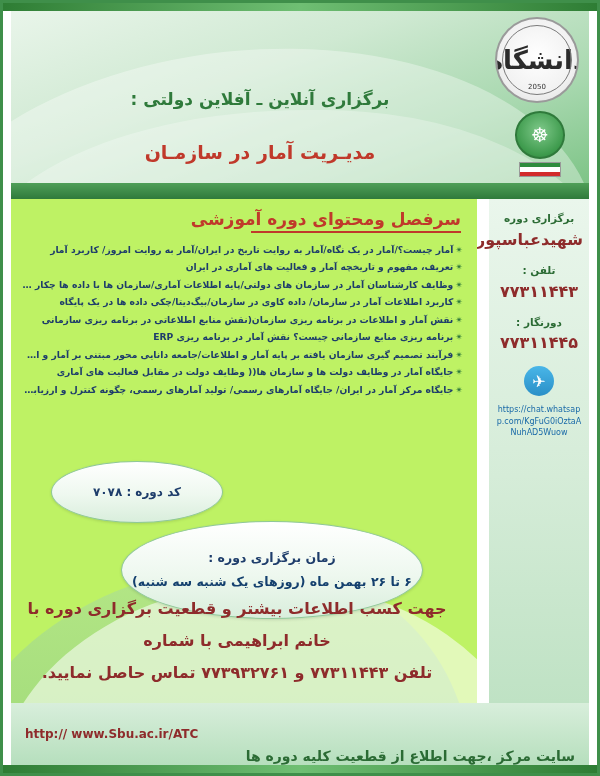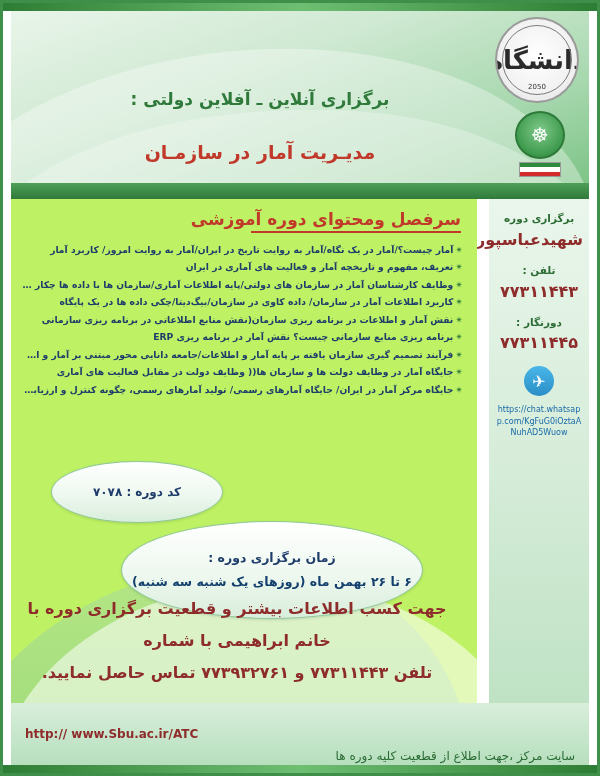--- a/index.html
+++ b/index.html
@@ -325,23 +325,23 @@
     height: 62px;
     background: linear-gradient(180deg, #d8eedb 0%, #b6dfbd 100%);
     display: flex;
     align-items: center;
     justify-content: space-between;
     padding: 0 14px;
     box-sizing: border-box;
     direction: rtl;
   }
   .footer-note {
-    font-size: 12px;
+    font-size: 14px;
     color: #2b6b34;
-    font-weight: normal;
+    font-weight: bold;
     margin-top: 44px;
   }
   .footer-url {
     font-size: 12px;
     color: #8e2b2b;
     font-weight: bold;
     direction: ltr;
     text-decoration: none;
   }
 </style>

